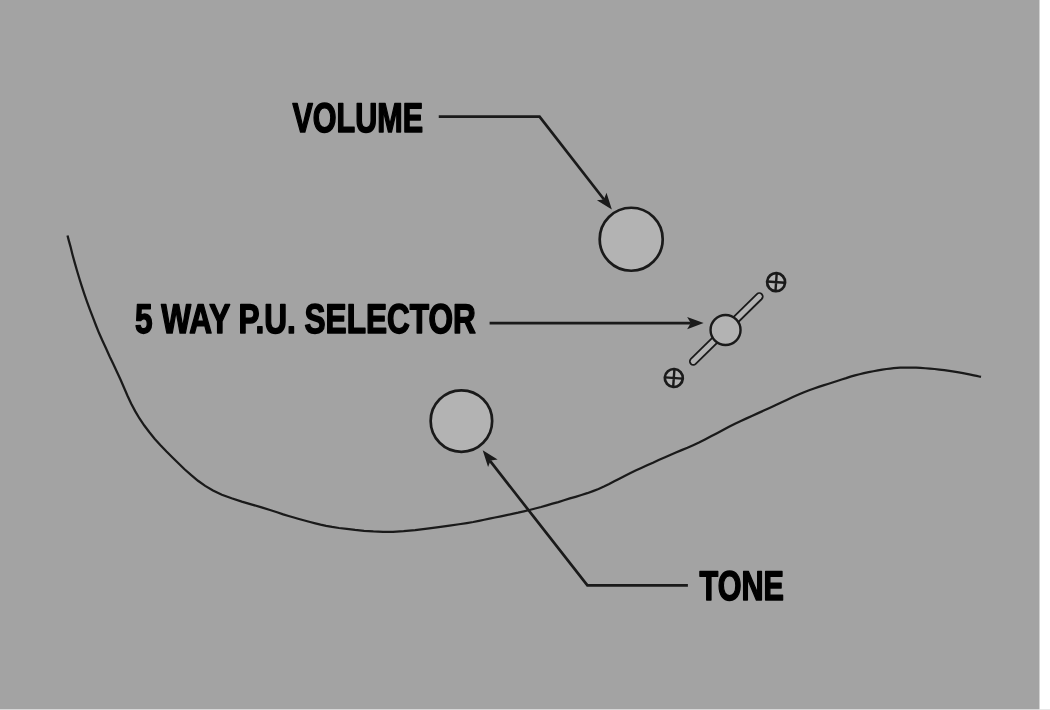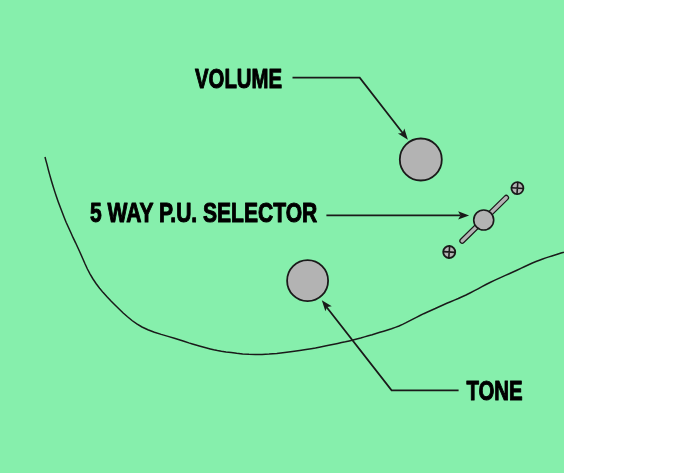--- a/index.html
+++ b/index.html
@@ -1,14 +1,14 @@
 <!DOCTYPE html>
 <html><head><meta charset="utf-8"><style>
 html,body{margin:0;padding:0;background:#fff;}
-#stage{position:relative;width:564px;height:473px;background:#86efac;overflow:hidden;}
+#stage{position:relative;width:693px;height:473px;background:#a3a3a3;overflow:hidden;}
 svg{display:block}
 text{font-family:"Liberation Sans",sans-serif;font-weight:bold;fill:#000;stroke:#000;stroke-width:1.05;stroke-linejoin:round;}
 </style></head><body>
 <div id="stage">
 <svg width="700" height="473" viewBox="0 0 700 473">
 
   <polyline points="45.0,157.0 45.8,160.1 47.0,164.4 48.3,169.6 49.8,175.1 51.4,180.7 53.0,186.0 54.6,191.1 56.3,196.2 58.1,201.4 60.0,206.6 62.0,211.8 64.0,217.0 66.1,222.2 68.4,227.3 70.8,232.5 73.1,237.7 75.6,242.8 78.0,248.0 80.4,253.2 82.7,258.5 85.0,263.8 87.4,269.0 90.1,274.1 93.0,279.0 96.2,283.7 99.6,288.2 103.2,292.6 107.0,296.8 111.0,301.0 115.0,305.0 119.1,309.0 123.2,313.0 127.5,316.8 132.0,320.5 136.8,323.9 142.0,327.0 147.9,329.8 154.4,332.2 161.2,334.4 168.0,336.4 174.4,338.3 180.0,340.0 184.7,341.5 188.8,342.9 192.4,344.0 195.9,345.0 199.3,346.0 203.0,347.0 206.7,348.0 210.2,348.9 213.7,349.8 217.4,350.6 221.4,351.3 226.0,352.0 231.2,352.6 236.7,353.3 242.7,353.9 248.9,354.3 255.4,354.5 262.0,354.5 269.1,354.1 276.8,353.4 284.8,352.4 292.5,351.4 299.7,350.4 306.0,349.5 311.2,348.7 315.5,348.0 319.3,347.2 322.8,346.5 326.3,345.8 330.0,345.0 333.9,344.2 337.7,343.4 341.6,342.6 345.4,341.8 349.2,340.9 353.0,340.0 356.8,339.0 360.7,338.0 364.5,336.9 368.3,335.8 372.2,334.7 376.0,333.5 379.9,332.3 383.7,331.2 387.6,330.0 391.5,328.8 395.3,327.4 399.0,326.0 402.6,324.4 406.1,322.7 409.5,320.9 412.9,319.1 416.4,317.3 420.0,315.5 423.7,313.7 427.5,312.0 431.4,310.2 435.3,308.5 439.1,306.7 443.0,305.0 446.8,303.3 450.6,301.7 454.4,300.1 458.3,298.5 462.1,296.8 466.0,295.0 470.0,293.0 474.0,290.9 478.0,288.8 482.0,286.6 486.0,284.5 490.0,282.5 493.9,280.6 497.7,278.9 501.6,277.1 505.4,275.4 509.2,273.7 513.0,272.0 516.9,270.2 520.8,268.4 524.8,266.5 528.6,264.7 532.4,263.0 536.0,261.5 539.4,260.2 542.7,259.0 545.8,257.9 548.9,256.9 551.9,256.0 555.0,255.0 558.1,254.0 561.1,253.0 564.1,252.1 567.0,251.1 570.0,250.3 573.0,249.5 576.0,248.8 579.1,248.1 582.2,247.5 585.3,246.9 588.2,246.4 591.0,246.0 593.5,245.7 595.8,245.4 598.0,245.2 600.2,245.1 602.5,245.0 605.0,245.0 607.8,245.0 610.7,245.1 613.7,245.3 616.8,245.5 619.9,245.7 623.0,246.0 626.2,246.4 629.5,246.8 632.9,247.3 636.1,247.7 639.2,248.2 642.0,248.7 644.5,249.2 647.0,249.7 649.2,250.2 651.1,250.6 652.8,251.0 654.0,251.3" fill="none" stroke="#1a1a1a" stroke-width="1.5"></polyline>
 
   <path d="M292.5,77.7 L359.7,77.7 L402.7,133.0" fill="none" stroke="#1a1a1a" stroke-width="1.8"></path>
   <g transform="translate(407.9,139.7) rotate(52.04)">

